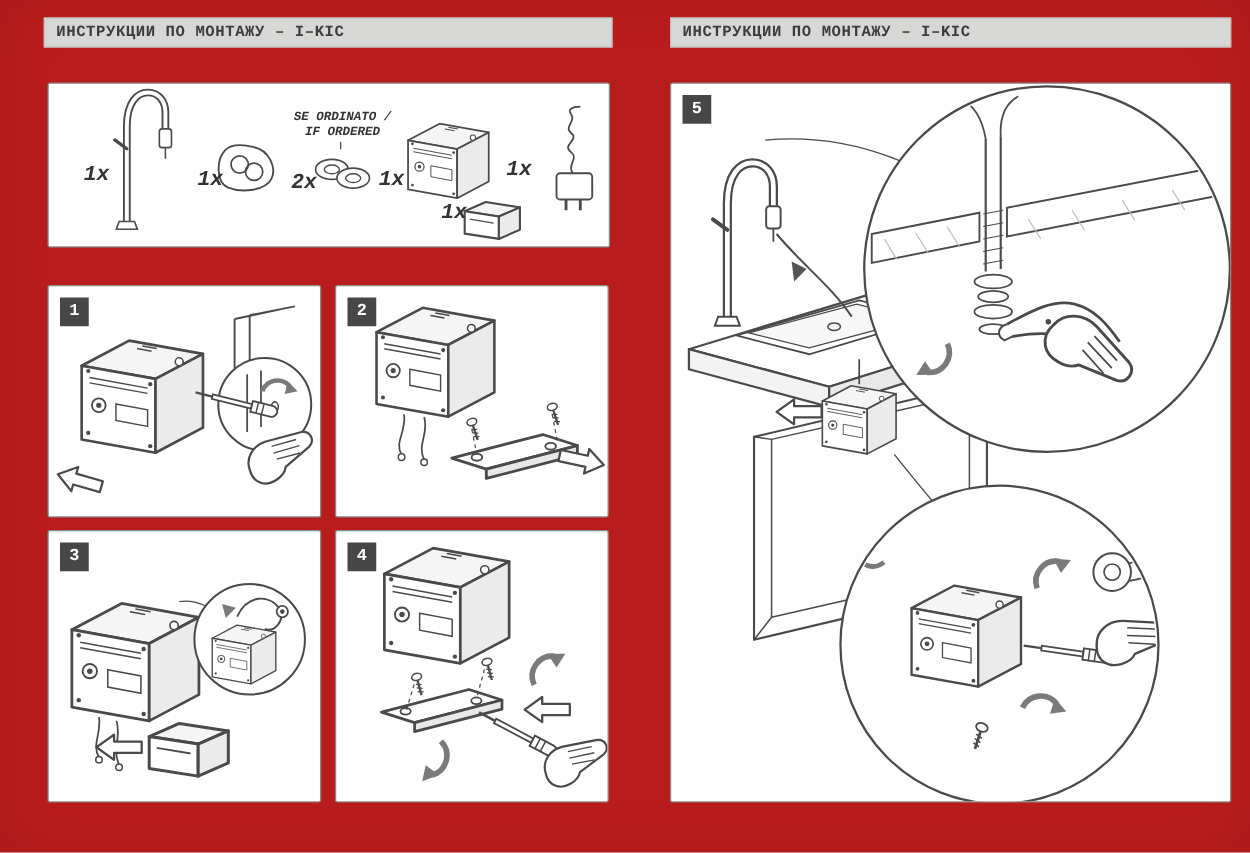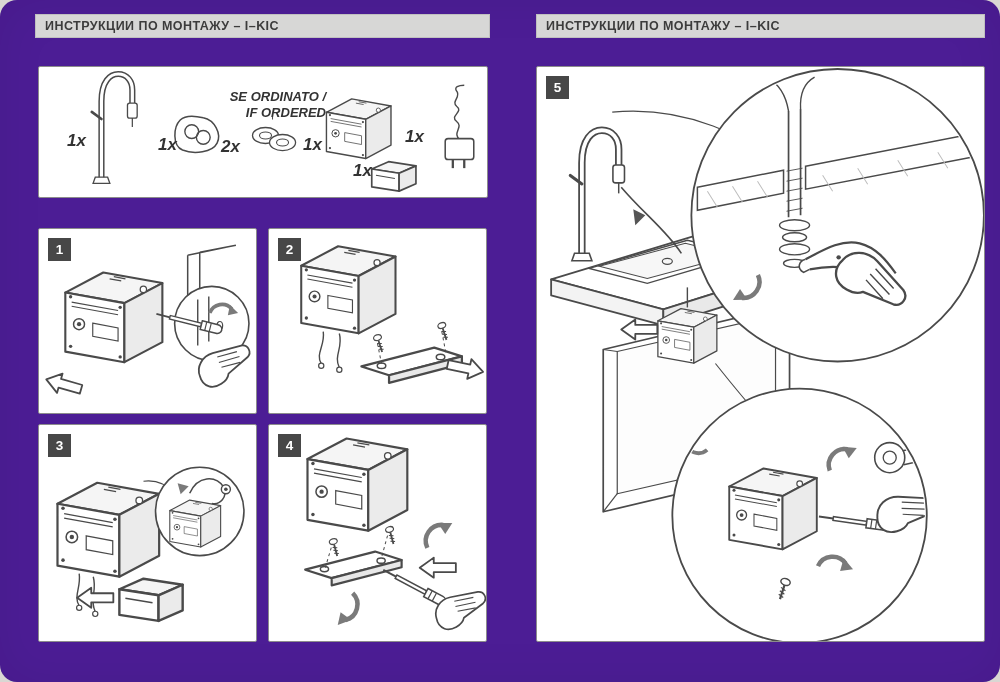--- a/index.html
+++ b/index.html
@@ -1,22 +1,21 @@
 <!DOCTYPE html>
 <html><head>
 <meta charset="utf-8">
 <style>
   * { margin:0; padding:0; box-sizing:border-box; }
   html,body { background:#d9d7d3; }
   .page {
     position:relative; width:1000px; height:682px;
-    background:#4c1d95; overflow:hidden;
-    font-family:Liberation Sans, sans-serif;
+    background:#b91c1c; overflow:hidden;
+    font-family:Liberation Mono, monospace;
     box-shadow: inset 0 0 50px rgba(0,0,0,.07);
-    border-radius: 17px;
   }
   .hdr {
     position:absolute; height:24px; background:#d7d7d6;
     border:1px solid #c0c0bf;
     color:#3c3c3c; font-weight:bold; font-size:12.5px; letter-spacing:.45px;
     display:flex; align-items:center; padding:0 9px;
   }
   .panel {
     position:absolute; background:#fff;
     border:1.5px solid #8c8c8c; border-radius:2px;
@@ -24,22 +23,22 @@
   .badge {
     position:absolute; left:9px; top:9px; width:23px; height:23px;
     background:#474747; color:#fff; font-weight:bold; font-size:13.5px;
     display:flex; align-items:center; justify-content:center; z-index:3;
   }
   .qty {
     position:absolute; font-style:italic; font-weight:bold;
     font-size:17px; color:#333; z-index:2;
   }
   .note {
-    position:absolute; left:183px; top:22px; width:104px; text-align:right;
-    font-style:italic; font-weight:bold; font-size:13px; color:#333;
+    position:absolute; left:183px; top:22px; width:104px; text-align:center;
+    font-style:italic; font-weight:bold; font-size:10px; color:#333;
     line-height:1.2; z-index:2;
   }
   svg.art { position:absolute; left:0; top:0; width:100%; height:100%; }
 </style>
 </head>
 <body>
 
 <div class="page">
 
   <svg width="0" height="0" style="position:absolute" aria-hidden="true">
@@ -131,21 +130,21 @@
     <span>ИНСТРУКЦИИ ПО МОНТАЖУ – I–KIC</span>
   </div>
 
   <div class="panel" style="left:38px; top:66px; width:450px; height:132px;">
     <span class="qty" style="left:28px; top:64px;">1x</span>
     <span class="qty" style="left:119px; top:68px;">1x</span>
     <div class="note">
       <div>SE ORDINATO /</div>
       <div>IF ORDERED</div>
     </div>
-    <span class="qty" style="left:182px; top:70px;">2x</span>
+    <span class="qty" style="left:194px; top:70px;">2x</span>
     <span class="qty" style="left:264px; top:68px;">1x</span>
     <span class="qty" style="left:314px; top:94px;">1x</span>
     <span class="qty" style="left:366px; top:60px;">1x</span>
     <svg class="art" viewBox="0 0 447 129">
       <use href="#g-faucet" transform="translate(50,4) scale(0.88)"></use>
       <use href="#g-bag" transform="translate(134,48) scale(1.15)"></use>
       <use href="#g-rings2" transform="translate(212,56)"></use>
       <path d="M233,52 L233,46" stroke="#4a4a4a" stroke-width="1" fill="none"></path>
       <use href="#g-cbox" transform="translate(284,28) scale(0.7)"></use>
       <use href="#g-minibox" transform="translate(332,92) scale(1.05)"></use>

